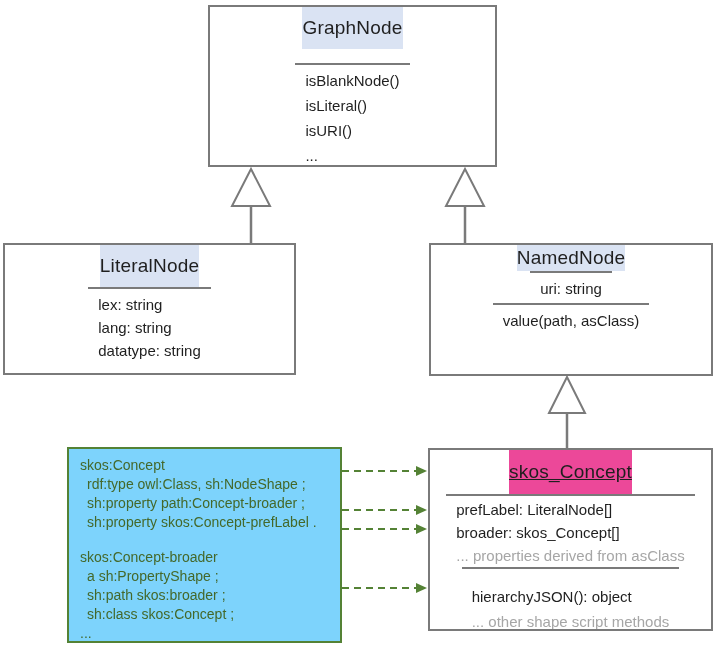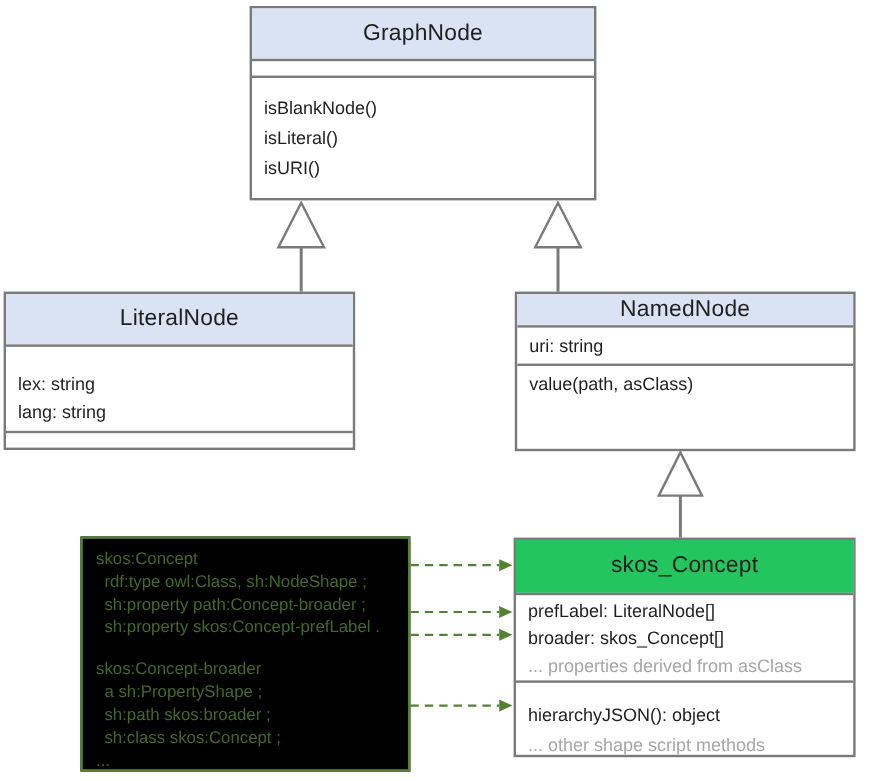--- a/index.html
+++ b/index.html
@@ -14,56 +14,57 @@
 
   
   .uml-box {
     position: absolute;
     box-sizing: border-box;
     border: 2px solid #7a7a7a;
     background: #ffffff;
     display: flex;
     flex-direction: column;
     overflow: hidden;
+    align-items: center;
   }
   .uml-header {
     flex: none;
     display: flex;
     align-items: center;
     justify-content: center;
     font-size: 19px;
     color: #1f1f1f;
     letter-spacing: 0.2px;
   }
   .hdr-blue  { background: #dae3f3; }
-  .hdr-green { background: #22c55e; }
+  .hdr-green { background: #ec4899; text-decoration: underline; }
   .uml-sec {
     box-sizing: border-box;
     border-top: 2px solid #7a7a7a;
     overflow: hidden;
   }
   .uml-line {
     font-size: 15px;
     color: #1f1f1f;
     line-height: 24px;
     padding: 0 10px;
     white-space: nowrap;
   }
   .muted { color: #a6a6a6; }
 
   
   #box-graphnode   { left: 208px; top: 5px;   width: 289px; height: 162px; }
   #box-graphnode .sec-attrs   { height: 14px; }
-  #box-graphnode .sec-methods { flex: 1; padding-top: 13px; }
+  #box-graphnode .sec-methods { flex: 1; padding-top: 3px; }
   #box-graphnode .uml-line    { line-height: 25px; }
   #box-graphnode .uml-header  { height: 42px; }
 
   #box-literalnode { left: 3px;   top: 243px; width: 293px; height: 132px; }
   #box-literalnode .uml-header  { height: 42px; }
-  #box-literalnode .sec-attrs   { height: 72px; padding-top: 20px; }
+  #box-literalnode .sec-attrs   { height: 72px; padding-top: 4px; }
   #box-literalnode .uml-line    { line-height: 23px; }
   #box-literalnode .sec-methods { flex: 1; }
 
   #box-namednode   { left: 429px; top: 243px; width: 284px; height: 133px; }
   #box-namednode .uml-header  { height: 26px; }
   #box-namednode .sec-attrs   { height: 32px; display: flex; align-items: center; }
   #box-namednode .sec-methods { flex: 1; padding-top: 3px; }
   #box-namednode .uml-line    { line-height: 25px; }
 
   #box-skosconcept { left: 428px; top: 448px; width: 285px; height: 183px; }
@@ -73,21 +74,21 @@
   #box-skosconcept .sec-methods { flex: 1; padding-top: 15px; }
   #box-skosconcept .sec-methods .uml-line { line-height: 25px; }
 
   
   .code-box {
     position: absolute;
     left: 67px; top: 447px;
     width: 275px; height: 196px;
     box-sizing: border-box;
     border: 2px solid #548235;
-    background: #000000;
+    background: #7dd3fc;
     padding: 7px 0 0 11px;
     overflow: hidden;
   }
   .code-line {
     font-size: 14px;
     line-height: 19px;
     color: #44682a;
     white-space: nowrap;
   }
   .code-line.indent { padding-left: 7px; }

